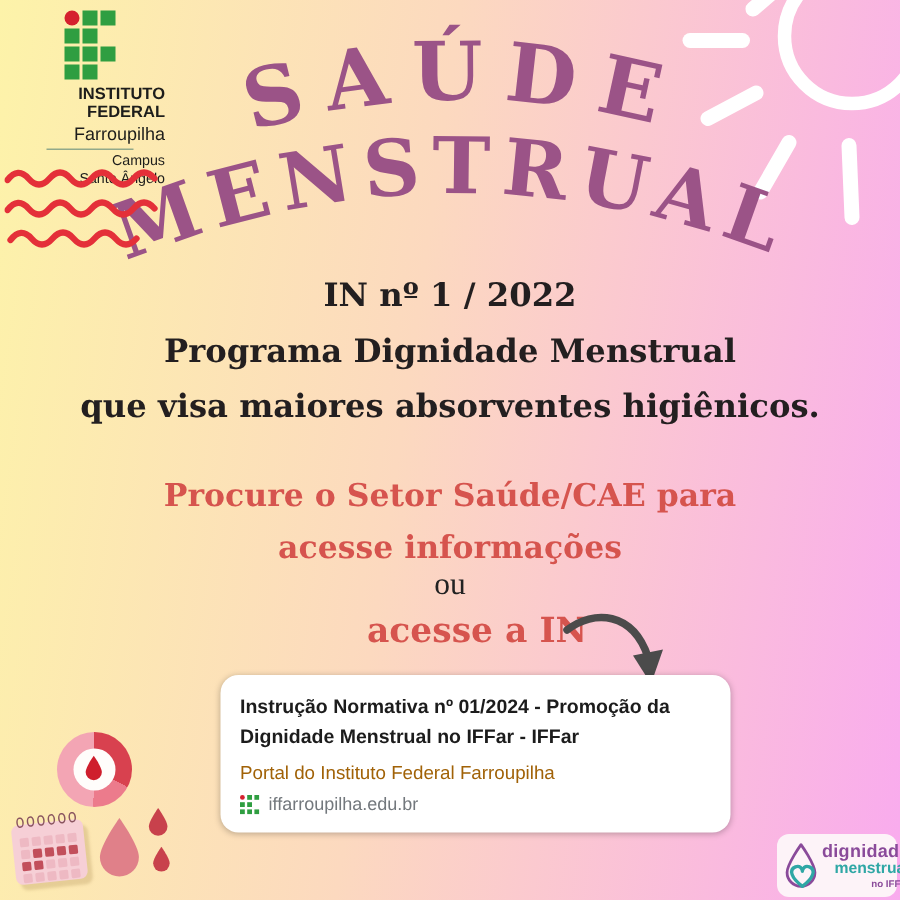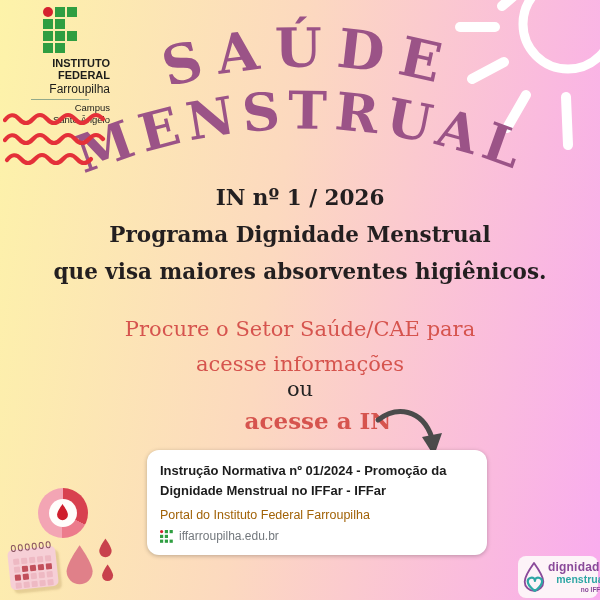--- a/index.html
+++ b/index.html
@@ -22,23 +22,23 @@
   .logo-campus { font-size:9.5px; line-height:1.2; }
   
   .sun { position:absolute; top:0; right:0; width:150px; height:160px; }
   .title-svg { position:absolute; top:0; left:0; width:600px; height:190px; }
   .waves { position:absolute; top:108px; left:3px; width:114px; height:62px; }
   .arrow { position:absolute; top:404px; left:374px; width:72px; height:58px; }
   
   .intro { position:absolute; top:179px; left:0; width:600px; text-align:center;
            font-weight:bold; color:#231f20; font-size:21.5px; line-height:37px; }
   .cta { position:absolute; top:312px; left:0; width:600px; text-align:center;
-         font-weight:normal; color:#d6544e; font-size:21px; line-height:35px; }
+         font-weight:bold; color:#d6544e; font-size:21px; line-height:35px; }
   .separator { position:absolute; top:377px; left:0; width:600px; text-align:center;
-               color:#222; font-size:21px; }
+               color:#222; font-size:21px;font-family:Liberation Serif, serif; }
   .link-label { position:absolute; top:407px; left:0; width:600px; text-align:center;
                 transform:translateX(18px); color:#d6544e; font-weight:bold; font-size:23px; }
   
   .card { position:absolute; top:450px; left:147px; width:340px; box-sizing:border-box;
           background:#ffffff; border-radius:12px; padding:11px 13px 12px;
           box-shadow:0 1px 4px rgba(0,0,0,.25);
           font-family:"Liberation Sans", sans-serif; }
   .card-title { font-size:13px; font-weight:bold; color:#1c1c1c; line-height:1.55; cursor:pointer; }
   .card-source { font-size:12.5px; color:#a16207; margin-top:7px; }
   .card-url-row { display:flex; align-items:center; gap:6px; margin-top:7px; }
@@ -124,21 +124,21 @@
 
   <svg class="waves" viewBox="0 0 114 62">
     <g stroke="#e43039" stroke-width="4.2" fill="none" stroke-linecap="round">
       <path d="M2,12 q7,-9 14,-1 t14,0 t14,0 t14,0 t14,0 t14,0 t14,0"></path>
       <path d="M2,32 q7,-9 14,-1 t14,0 t14,0 t14,0 t14,0 t14,0 t14,0"></path>
       <path d="M4,52 q7,-9 14,-1 t14,0 t14,0 t14,0 t14,0 t14,0"></path>
     </g>
   </svg>
 
   <div class="intro">
-    <div>IN nº 1 / 2026</div>
+    <div>IN nº 1 / 2022</div>
     <div>Programa Dignidade Menstrual</div>
     <div>que visa maiores absorventes higiênicos.</div>
   </div>
 
   <div class="cta">
     <div>Procure o Setor Saúde/CAE para</div>
     <div>acesse informações</div>
   </div>
   <div class="separator">ou</div>
   <div class="link-label">acesse a IN</div>

